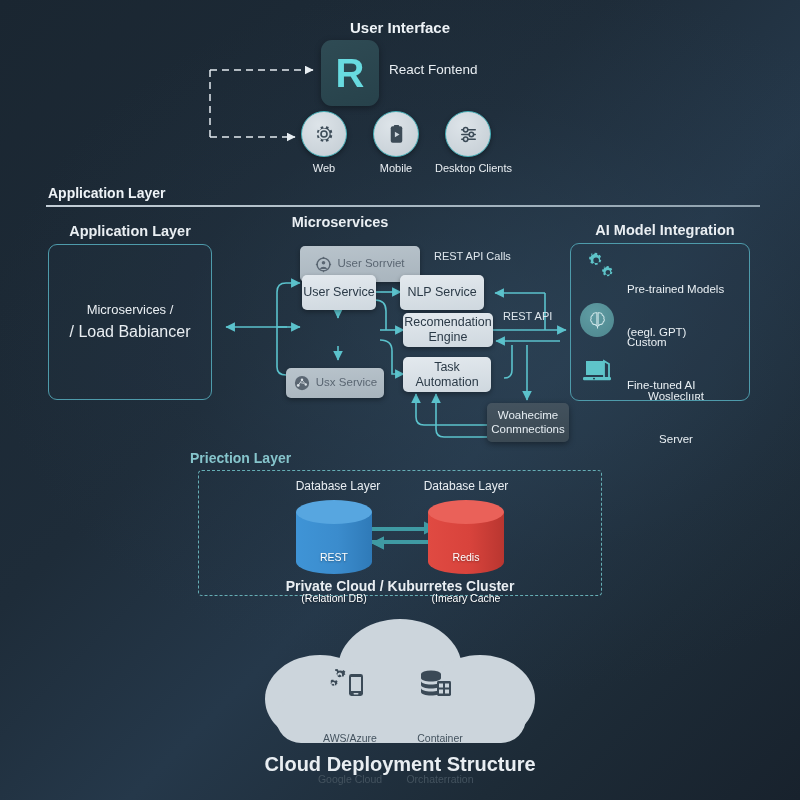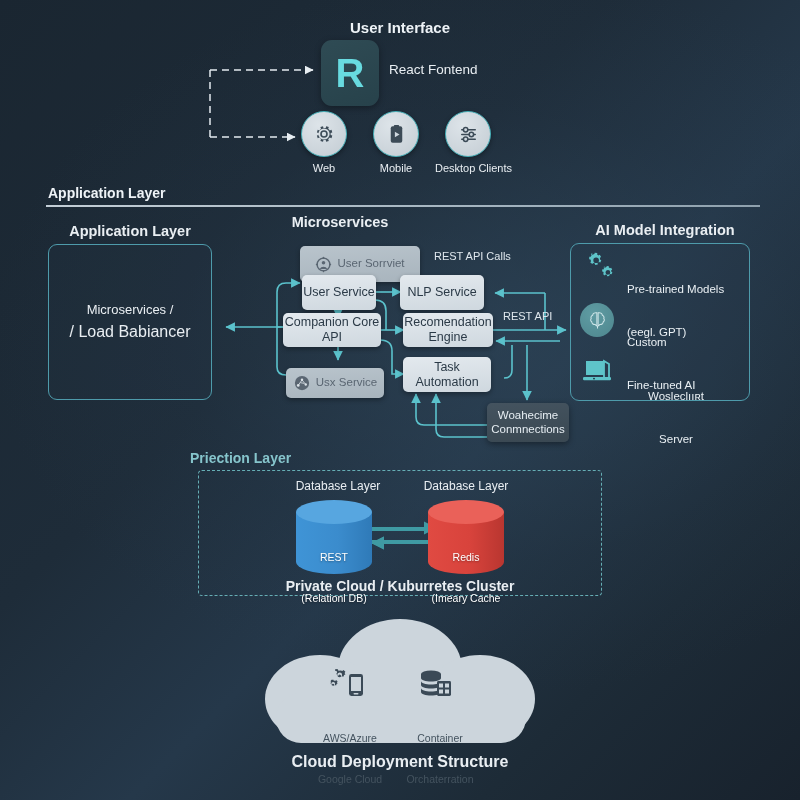--- a/index.html
+++ b/index.html
@@ -234,24 +234,20 @@
   <div class="svc-box" style="left:302px;top:275px;width:74px;height:35px;">
     <span>User
 Service</span>
   </div>
 
   <div class="svc-box" style="left:400px;top:275px;width:84px;height:35px;">
     <span>NLP
 Service</span>
   </div>
 
-  <div class="svc-box" style="left:283px;top:313px;width:98px;height:34px;">
-    <span>Companion Core
-API</span>
-  </div>
 
   <div class="svc-box" style="left:403px;top:313px;width:90px;height:34px;">
     <span>Recomendation
 Engine</span>
   </div>
 
   <div class="svc-box dim" style="left:286px;top:368px;width:98px;height:30px;">
     <span class="ico">
       <svg width="18" height="18" viewBox="0 0 24 24">
         <circle cx="12" cy="12" r="9.5" fill="#5a6672"></circle>
@@ -409,15 +405,15 @@
           <rect x="27" y="21.5" width="4" height="4"></rect>
         </g>
       </g>
     </svg>
   </div>
   <div class="cloud-label" style="left:390px;top:705px;width:100px;">
     <div>Container</div>
     <div>Orchaterration</div>
   </div>
 
-  <div class="abs txt center" style="left:250px;top:753px;width:300px;font-size:16px;font-weight:700;">Cloud Deployment Structure</div>
+  <div class="abs txt center" style="left:250px;top:753px;width:300px;font-size:20px;font-weight:700;">Cloud Deployment Structure</div>
 
 </div>
 
 </body></html>

